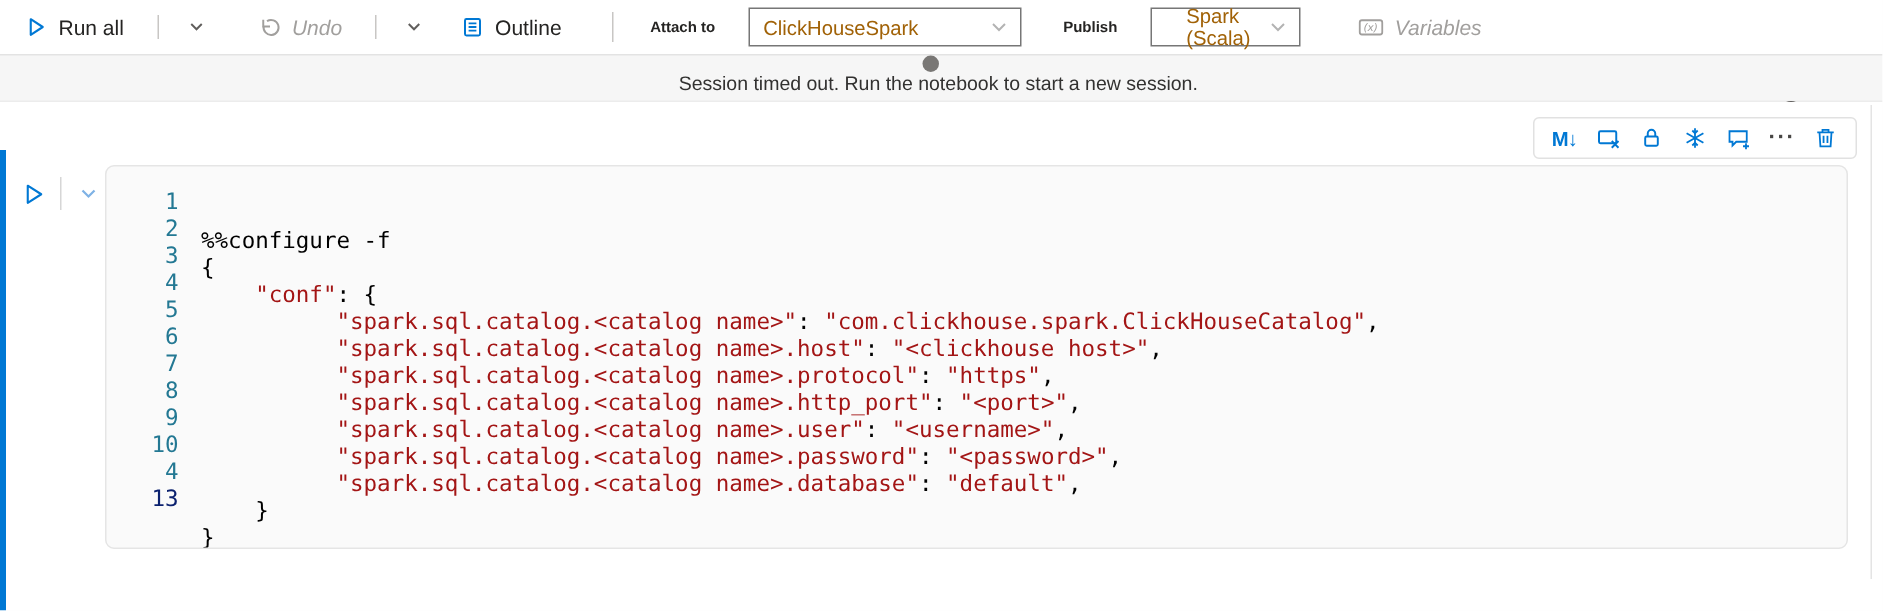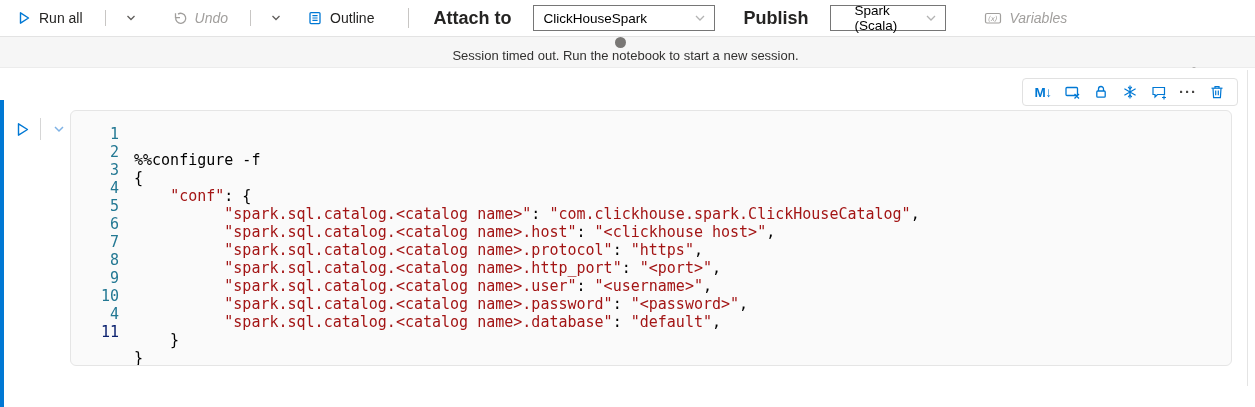--- a/index.html
+++ b/index.html
@@ -13,26 +13,26 @@
 
   
   .toolbar { height:36px; display:flex; align-items:center; padding-left:8px;
              font-size:14px; color:var(--uitext); background:#fff;gap:12px; }
   .tb-btn { display:flex; align-items:center; gap:7px; height:30px; padding:0 8px;
             cursor:pointer; white-space:nowrap; }
   .tb-btn.disabled { color:var(--disabled); cursor:default;font-style:italic; }
   .tb-chev { display:flex; align-items:center; justify-content:center; width:22px; height:30px; cursor:pointer; }
   .tb-sep { width:1px; height:16px; background:#c8c6c4; margin:0 2px; }
   .tb-sep.tall { height:20px; margin:0 12px 0 14px; }
-  .tb-label { font-weight:700; font-size:18px; margin-right:10px; white-space:nowrap; }
+  .tb-label { font-weight:700; font-size:10px; margin-right:10px; white-space:nowrap; }
   .dropdown { display:flex; align-items:center; justify-content:space-between;
               border:1px solid #767676; background:#fff; height:26px; padding:0 7px 0 9px;
-              font-size:13.5px; color:#000000; cursor:pointer; }
+              font-size:13.5px; color:#a16207; cursor:pointer; }
   .dd-attach { width:182px; margin-right:16px; }
-  .dd-lang   { width:116px; margin-right:18px;padding-left:23px; }
+  .dd-lang   { width:100px; margin-right:18px;padding-left:23px; }
   .mt10 { margin-left:10px; }
 
   
   .session-bar { height:32px; background:#f6f6f6; border-top:1px solid #e3e3e3;
                  border-bottom:1px solid #ececec; display:flex; align-items:center;
                  padding:0 14px 0 10px; font-size:13px; color:#323130;flex-direction:column; }
   .status-dot { width:11px; height:11px; border-radius:50%; background:#797775; margin-right:10px; flex:none; }
   .session-right { margin-left:auto; display:flex; align-items:center; gap:8px; }
   .icon-btn { width:26px; height:26px; display:flex; align-items:center; justify-content:center;
               cursor:pointer; border-radius:3px; }
@@ -237,16 +237,16 @@
         <div class="code-line"><span class="ln">2</span><span class="code-text"><span class="tok-p">{</span></span></div>
         <div class="code-line"><span class="ln">3</span><span class="code-text"><span class="tok-p">    </span><span class="tok-s">"conf"</span><span class="tok-p">: {</span></span></div>
         <div class="code-line"><span class="ln">4</span><span class="code-text"><span class="tok-p">          </span><span class="tok-s">"spark.sql.catalog.&lt;catalog name&gt;"</span><span class="tok-p">: </span><span class="tok-s">"com.clickhouse.spark.ClickHouseCatalog"</span><span class="tok-p">,</span></span></div>
         <div class="code-line"><span class="ln">5</span><span class="code-text"><span class="tok-p">          </span><span class="tok-s">"spark.sql.catalog.&lt;catalog name&gt;.host"</span><span class="tok-p">: </span><span class="tok-s">"&lt;clickhouse host&gt;"</span><span class="tok-p">,</span></span></div>
         <div class="code-line"><span class="ln">6</span><span class="code-text"><span class="tok-p">          </span><span class="tok-s">"spark.sql.catalog.&lt;catalog name&gt;.protocol"</span><span class="tok-p">: </span><span class="tok-s">"https"</span><span class="tok-p">,</span></span></div>
         <div class="code-line"><span class="ln">7</span><span class="code-text"><span class="tok-p">          </span><span class="tok-s">"spark.sql.catalog.&lt;catalog name&gt;.http_port"</span><span class="tok-p">: </span><span class="tok-s">"&lt;port&gt;"</span><span class="tok-p">,</span></span></div>
         <div class="code-line"><span class="ln">8</span><span class="code-text"><span class="tok-p">          </span><span class="tok-s">"spark.sql.catalog.&lt;catalog name&gt;.user"</span><span class="tok-p">: </span><span class="tok-s">"&lt;username&gt;"</span><span class="tok-p">,</span></span></div>
         <div class="code-line"><span class="ln">9</span><span class="code-text"><span class="tok-p">          </span><span class="tok-s">"spark.sql.catalog.&lt;catalog name&gt;.password"</span><span class="tok-p">: </span><span class="tok-s">"&lt;password&gt;"</span><span class="tok-p">,</span></span></div>
         <div class="code-line"><span class="ln">10</span><span class="code-text"><span class="tok-p">          </span><span class="tok-s">"spark.sql.catalog.&lt;catalog name&gt;.database"</span><span class="tok-p">: </span><span class="tok-s">"default"</span><span class="tok-p">,</span></span></div>
         <div class="code-line"><span class="ln">4</span><span class="code-text"><span class="tok-p">    }</span></span></div>
-        <div class="code-line"><span class="ln active">11</span><span class="code-text"><span class="tok-p">}</span></span></div>
+        <div class="code-line"><span class="ln active">13</span><span class="code-text"><span class="tok-p">}</span></span></div>
       </div>
   </div>
 </div>
 
 </body></html>

